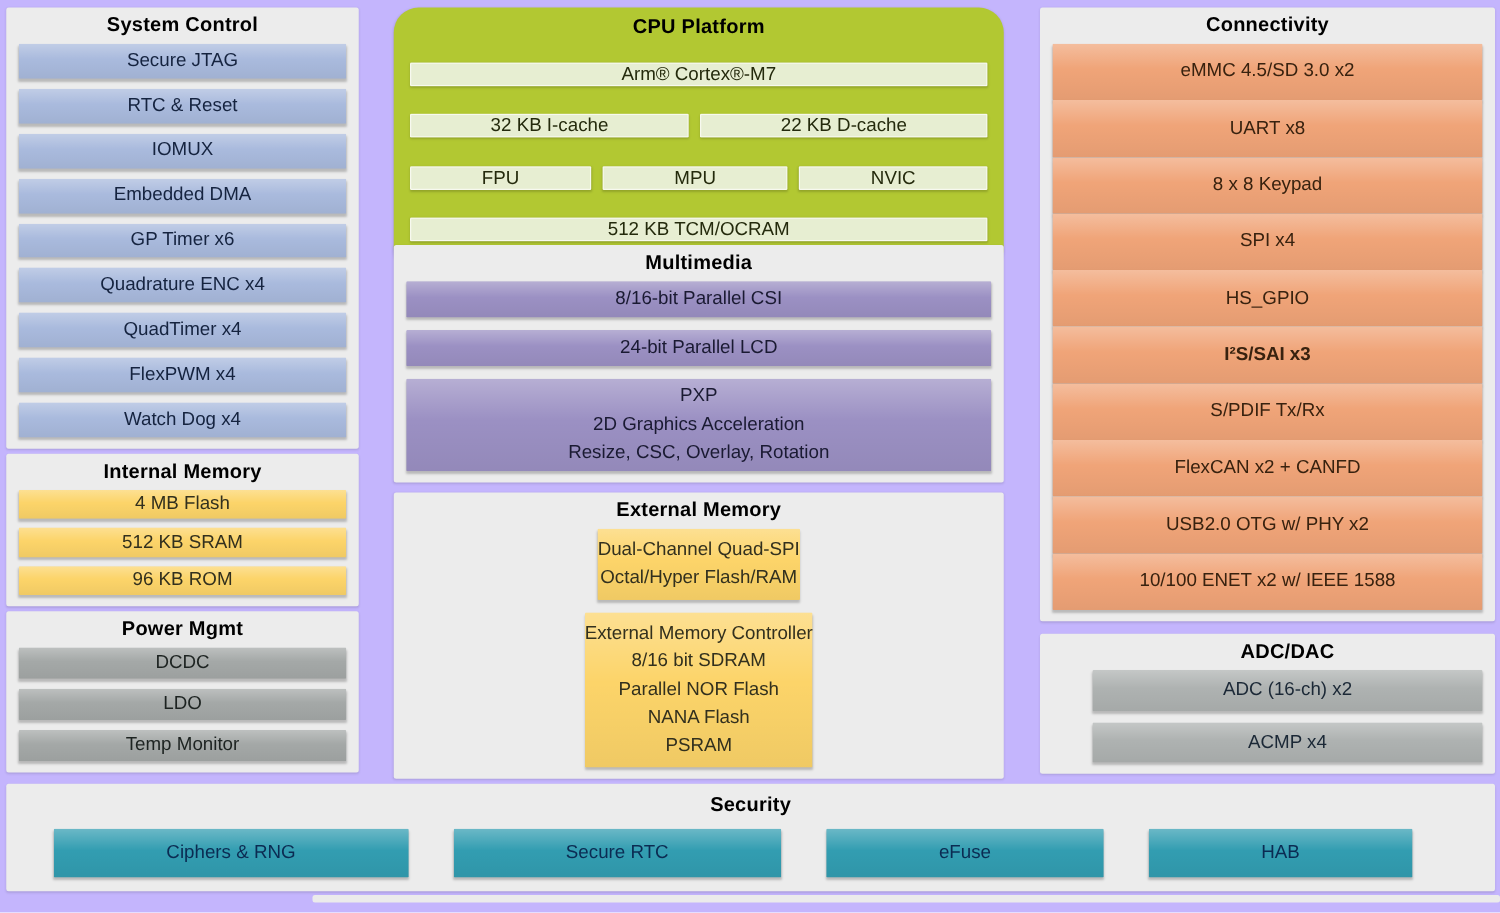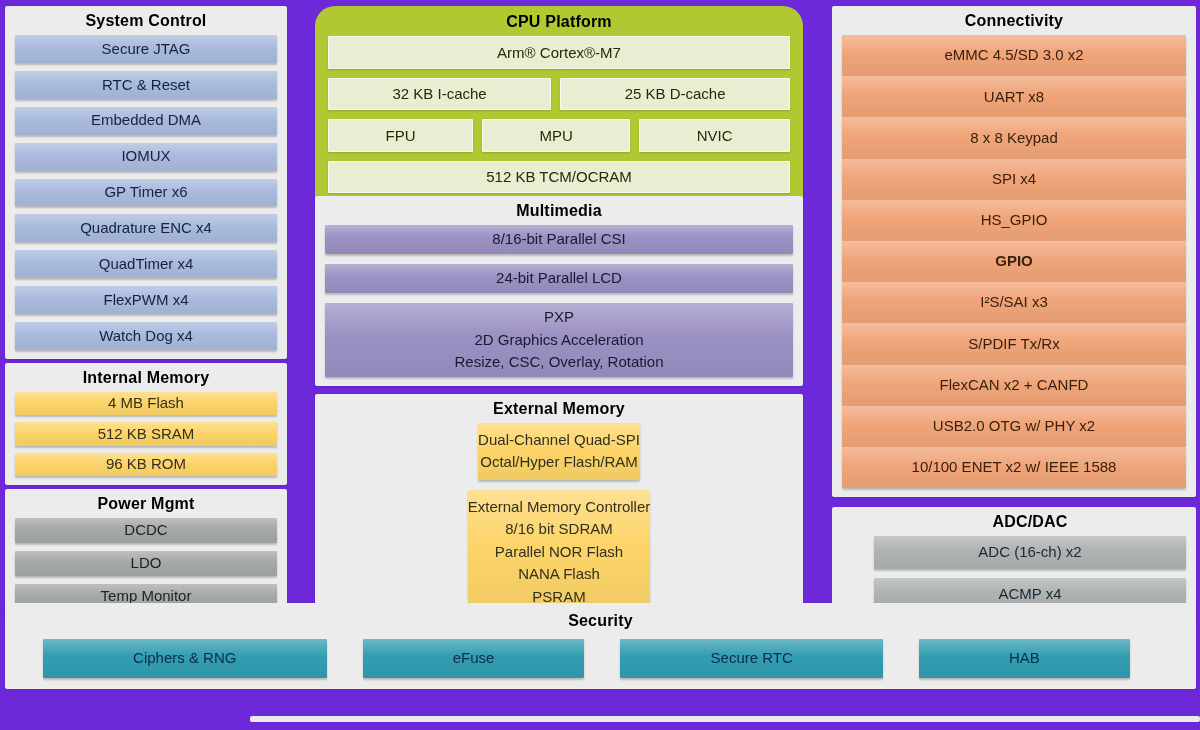--- a/index.html
+++ b/index.html
@@ -1,17 +1,17 @@
 <!DOCTYPE html>
 <html style="--panel: #ececec; --blue: #a9badd; --yellow: #fcd469; --gray: #a4a8a7; --lime: #b2c832; --pale-green: #e7eed2; --purple: #9b90c3; --orange: #f0a478; --adc-gray: #aeb2b1; --teal: #329db1;"><head>
 <meta charset="utf-8">
 <style>
   html,body{margin:0;padding:0;background:#fff;}
   .canvas{
-    position:relative;width:1200px;height:730px;background:#6d28d9;overflow:hidden;
+    position:relative;width:1200px;height:730px;background:#c4b5fd;overflow:hidden;
     font-family:"Liberation Sans",sans-serif;
     text-decoration:underline;
   }
   .panel{
     position:absolute;box-sizing:border-box;
     background:var(--panel,#ececec);
     border-radius:2px;
     padding:5px 10px 9px 10px;
     box-shadow:0 1px 2px rgba(0,0,0,.12);
     display:flex;flex-direction:column;
@@ -46,34 +46,34 @@
 
   
   #sc  {left:5px;  top:6px;   width:282px;height:353px;}
   #im  {left:5px;  top:363px; width:282px;height:122px;}
   #pm  {left:5px;  top:489px; width:282px;height:129px;}
   #cpu {left:315px;top:6px;   width:488px;height:212px;background:var(--lime,#b2c832);padding:6px 13px 25px;border-radius:20px;}
   #mm  {left:315px;top:196px; width:488px;height:190px;}
   #em  {left:315px;top:394px; width:488px;height:229px;}
   #conn{left:832px;top:6px;   width:364px;height:491px;}
   #adc {left:832px;top:507px; width:364px;height:112px;padding-left:42px;}
-  #secu{left:5px;  top:603px; width:1191px;height:86px;}
+  #secu{left:5px;  top:627px; width:1191px;height:86px;}
 
   #sc .rows{gap:8px;}
   #im .rows{gap:7px;}
   #pm .rows{gap:8px;}
   #mm .rows{gap:10px;}
   #em .rows{gap:10px;align-items:center;}
   #conn .rows{}
   #adc .rows{gap:9px;}
   #conn .rows > :nth-child(6){font-weight:bold;}
 
   
   .cpu-grid{flex:1 1 auto;display:flex;flex-direction:column;gap:9px;min-height:0;}
-  .cpu-row{display:flex;gap:9px;flex:1 1 auto;min-height:0;}
+  .cpu-row{display:flex;gap:9px;flex:1 1 auto;min-height:0;align-items:flex-end;}
 
   
   #secu .sec-rows{
     flex:1 1 auto;display:flex;gap:36px;align-items:stretch;
     padding:4px 56px 2px 28px;
   }
   #secu .teal{flex:1 1 auto;font-size:15px;text-align:center;}
   #secu h3{margin-top:4px;}
 
   .bottom-strip{
@@ -84,22 +84,22 @@
 </head>
 <body>
 
 <div class="canvas">
 
   <section class="panel" id="sc">
     <h3>System Control</h3>
     <div class="rows">
         <div class="row blue">Secure JTAG</div>
         <div class="row blue">RTC &amp; Reset</div>
+        <div class="row blue">IOMUX</div>
         <div class="row blue">Embedded DMA</div>
-        <div class="row blue">IOMUX</div>
         <div class="row blue">GP Timer x6</div>
         <div class="row blue">Quadrature ENC x4</div>
         <div class="row blue">QuadTimer x4</div>
         <div class="row blue">FlexPWM x4</div>
         <div class="row blue">Watch Dog x4</div>
       </div>
   </section>
 
   <section class="panel" id="im">
     <h3>Internal Memory</h3>
@@ -120,21 +120,21 @@
   </section>
 
   <section class="panel" id="cpu">
     <h3>CPU Platform</h3>
     <div class="cpu-grid">
       <div class="cpu-row">
         <div class="pale">Arm® Cortex®-M7</div>
       </div>
       <div class="cpu-row">
         <div class="pale">32 KB I-cache</div>
-        <div class="pale">25 KB D-cache</div>
+        <div class="pale">22 KB D-cache</div>
       </div>
       <div class="cpu-row">
         <div class="pale">FPU</div>
         <div class="pale">MPU</div>
         <div class="pale">NVIC</div>
       </div>
       <div class="cpu-row">
         <div class="pale">512 KB TCM/OCRAM</div>
       </div>
     </div>
@@ -165,41 +165,40 @@
   </section>
 
   <section class="panel" id="conn">
     <h3>Connectivity</h3>
     <div class="rows">
         <div class="row orange">eMMC 4.5/SD 3.0 x2</div>
         <div class="row orange">UART x8</div>
         <div class="row orange">8 x 8 Keypad</div>
         <div class="row orange">SPI x4</div>
         <div class="row orange">HS_GPIO</div>
-        <div class="row orange">GPIO</div>
         <div class="row orange">I²S/SAI x3</div>
         <div class="row orange">S/PDIF Tx/Rx</div>
         <div class="row orange">FlexCAN x2 + CANFD</div>
         <div class="row orange">USB2.0 OTG w/ PHY x2</div>
         <div class="row orange">10/100 ENET x2 w/ IEEE 1588</div>
       </div>
   </section>
 
   <section class="panel" id="adc">
     <h3>ADC/DAC</h3>
     <div class="rows">
         <div class="row adc">ADC (16-ch) x2</div>
         <div class="row adc">ACMP x4</div>
       </div>
   </section>
 
   <section class="panel" id="secu">
     <h3>Security</h3>
     <div class="sec-rows">
         <div class="row teal">Ciphers &amp; RNG</div>
+        <div class="row teal">Secure RTC</div>
         <div class="row teal">eFuse</div>
-        <div class="row teal">Secure RTC</div>
         <div class="row teal">HAB</div>
       </div>
   </section>
 
   <div class="bottom-strip"></div>
 </div>
 
 </body></html>

